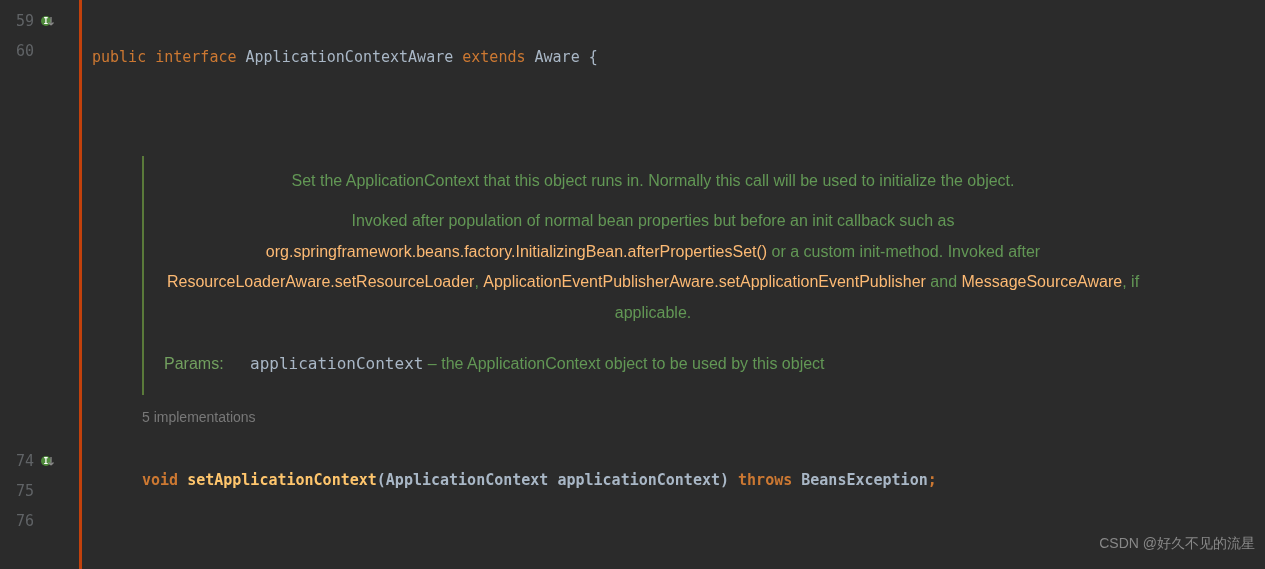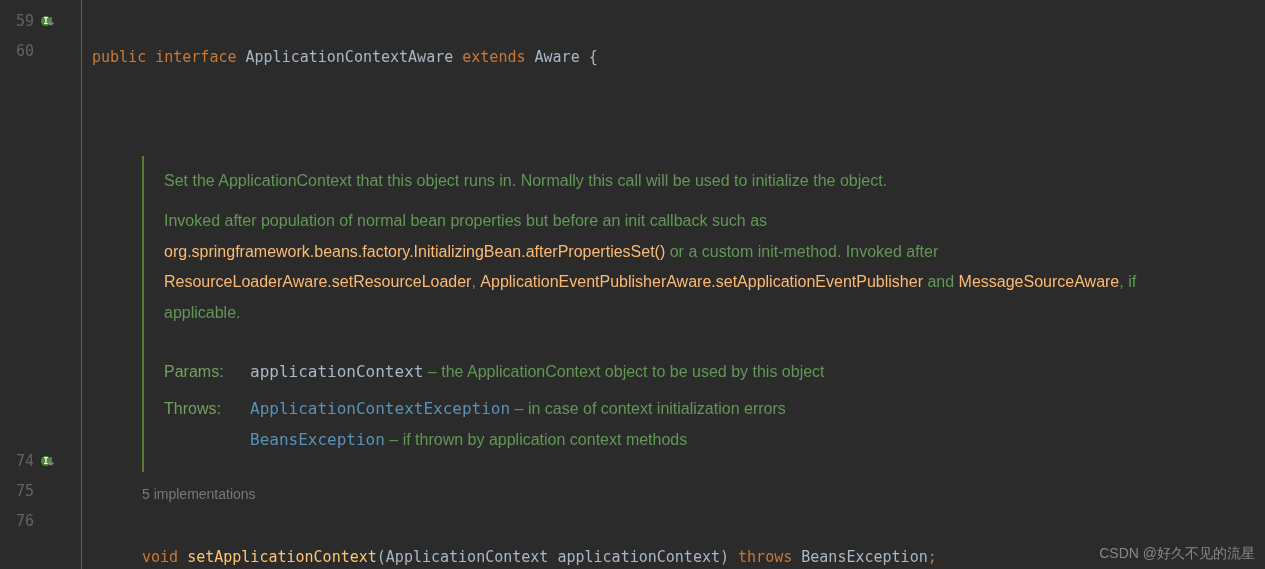--- a/index.html
+++ b/index.html
@@ -17,21 +17,21 @@
       overflow: hidden;
       position: relative;
     }
     .editor {
       display: flex;
       height: 100%;
     }
     .gutter {
       width: 82px;
       background: #2b2b2b;
-      border-right: 1px solid #c2410c;
+      border-right: 3px solid #c2410c;
       padding-top: 6px;
       flex-shrink: 0;
     }
     .gutter-line {
       display: flex;
       align-items: center;
       height: 30px;
       padding-left: 4px;
     }
     .line-number {
@@ -71,30 +71,31 @@
       margin: 18px 0 10px 50px;
       border-left: 2px solid #5a7a3a;
       padding: 10px 20px 10px 20px;
       max-width: 1020px;
     }
     .javadoc-text {
       color: #629755;
       line-height: 1.9;
       font-family: -apple-system, 'Segoe UI', sans-serif;
       font-size: 16px;
+      text-align: center;
     }
     .javadoc-para {
       margin-bottom: 10px;
     }
     .javadoc-link {
       color: #fdba74;
       font-family: Liberation Sans, sans-serif;
     }
     .tag-table {
-      margin-top: 28px;
+      margin-top: 20px;
     }
     .tag-row {
       display: flex;
       margin-bottom: 6px;
       line-height: 1.95;
     }
     .tag-label {
       color: #72a05f;
       width: 86px;
       flex-shrink: 0;
@@ -116,28 +117,28 @@
     }
     .inlay-hint {
       color: #787878;
       font-family: -apple-system, 'Segoe UI', sans-serif;
       font-size: 14px;
       padding-left: 50px;
       line-height: 24px;
     }
     .watermark {
       position: absolute;
-      bottom: 6px;
+      bottom: 16px;
       right: 10px;
       color: #888;
       font-family: -apple-system, 'Segoe UI', sans-serif;
       font-size: 14px;
     }
     .indent1 { padding-left: 0px; }
-    .indent2 { padding-left: 50px; }
+    .indent2 { padding-left: 50px; font-weight: bold; }
   </style>
 </head>
 <body>
 
 <div class="editor">
   <div class="gutter">
     <div class="gutter-line">
       <span class="line-number">59</span>
       <span class="gutter-icon">
         <svg width="16" height="16" viewBox="0 0 16 16">
@@ -175,27 +176,20 @@
 
     <div class="javadoc-block">
       <div class="javadoc-text javadoc-para">Set the ApplicationContext that this object runs in. Normally this call will be used to initialize the object.</div>
       <div class="javadoc-text javadoc-para"><span>Invoked after population of normal bean properties but before an init callback such as </span><span class="javadoc-link">org.springframework.beans.factory.InitializingBean.afterPropertiesSet()</span><span> or a custom init-method. Invoked after </span><span class="javadoc-link">ResourceLoaderAware.setResourceLoader</span><span>, </span><span class="javadoc-link">ApplicationEventPublisherAware.setApplicationEventPublisher</span><span> and </span><span class="javadoc-link">MessageSourceAware</span><span>, if applicable.</span></div>
 
       <div class="tag-table">
         <div class="tag-row">
           <div class="tag-label">Params:</div>
           <div class="tag-content"><span class="code-ref">applicationContext</span><span> – the ApplicationContext object to be used by this object</span></div>
         </div>
-        <div class="tag-row">
-          <div class="tag-label">Throws:</div>
-          <div class="tag-content">
-            <div><span class="link-ref">ApplicationContextException</span><span> – in case of context initialization errors</span></div>
-            <div><span class="link-ref">BeansException</span><span> – if thrown by application context methods</span></div>
-          </div>
-        </div>
       </div>
     </div>
 
     <div class="inlay-hint">5 implementations</div>
     <div class="code-line indent2"><span class="kw-void">void</span> <span class="method-name">setApplicationContext</span><span class="brace">(</span><span class="type-name">ApplicationContext</span> <span class="param-name">applicationContext</span><span class="brace">)</span> <span class="kw-throws">throws</span> <span class="type-name">BeansException</span><span class="semicolon">;</span></div>
     <div class="code-line"></div>
     <div class="code-line indent1"><span class="brace">}</span></div>
   </div>
 </div>
 

